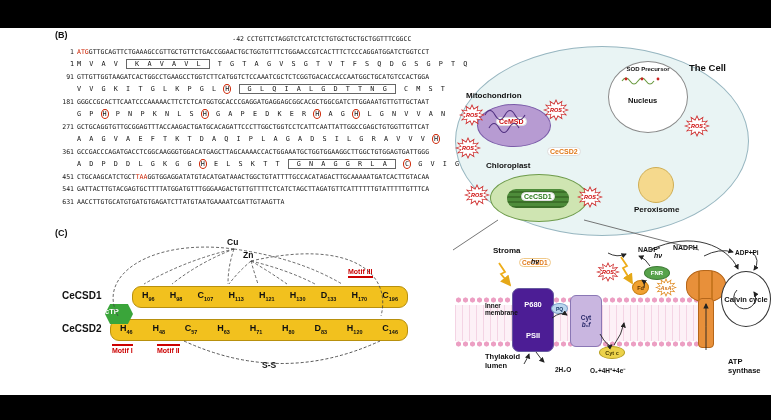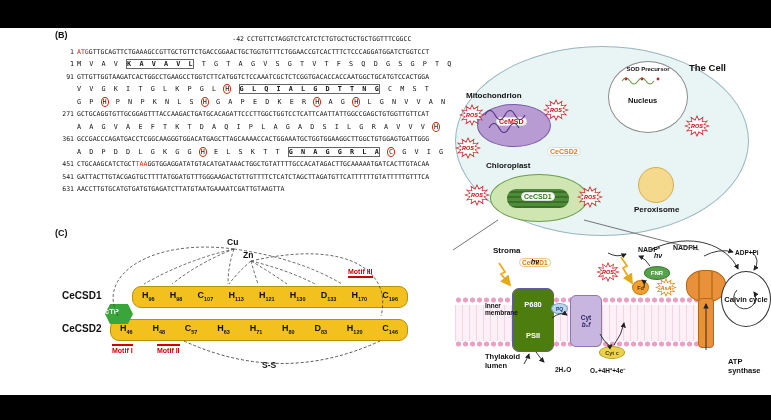--- a/index.html
+++ b/index.html
@@ -11,21 +11,21 @@
 
   
   #panel-b-label{left:55px;top:30px;font-size:9px;font-weight:bold;z-index:4;}
   #seq-rows{left:57px;top:33px;width:380px;z-index:4;
             font-family:"DejaVu Sans Mono",monospace;font-size:6.5px;line-height:12.5px;color:#151515;}
   .seq-row{white-space:pre;height:12.5px;}
   .seq-row.indent{padding-left:170px;}
   .seq-num{display:inline-block;width:17px;text-align:right;margin-right:3px;}
   .seq-text span{white-space:pre;}
   .seg-red{color:#cc2200;}
-  .seg-box{font-weight:bold;border:1px solid #666;padding:0 0;}
+  .seg-box{font-weight:normal;border:1px solid #666;padding:0 8px;}
   .seg-circ{border:1px solid #cc2200;border-radius:50%;padding:0 1px;margin:0 -1px;}
   .seg-gray{background:#c4c4c4;}
   .prot{font-size:6.8px;}
 
   
   #panel-c-label{left:55px;top:228px;font-size:9px;font-weight:bold;z-index:4;}
   .gene-name{font-size:10px;font-weight:bold;z-index:4;}
   .gene-bar{height:20px;background:#f2c11e;border:1px solid #b8900d;border-radius:9px;
             display:flex;align-items:center;justify-content:space-between;padding:0 9px;z-index:3;}
   .res{font-weight:bold;font-size:9px;line-height:9px;white-space:nowrap;}
@@ -65,21 +65,21 @@
               font-size:5.5px;font-style:italic;font-weight:bold;color:#c00;z-index:1;}
   .burst.orange::before{background:#e08a1e;}
   .burst.orange span{color:#d07010;}
 
   
   .lipid-row{position:absolute;height:8px;z-index:1;
     background-image:radial-gradient(circle at 3.5px 4px,#ec9fc3 2.3px,rgba(0,0,0,0) 2.8px);
     background-size:7px 8px;}
   #lipid-mid{left:455px;top:305px;width:258px;height:36px;z-index:0;background:#fdf1f7;
     background-image:repeating-linear-gradient(90deg,#f4d4e4 0 1px,rgba(0,0,0,0) 1px 7px);}
-  .ps-box{position:absolute;background:#4d7c0f;border:1.2px solid #675ba0;border-radius:7px;z-index:2;
+  .ps-box{position:absolute;background:#4c1d95;border:1.2px solid #675ba0;border-radius:7px;z-index:2;
           display:flex;flex-direction:column;align-items:center;justify-content:center;gap:22px;
           color:#fff;font-weight:bold;font-size:7.5px;}
   #cytb6f-box{position:absolute;left:570px;top:295px;width:30px;height:50px;background:#c9b6e0;border:1px solid #8a77b5;
           border-radius:6px;z-index:2;display:flex;flex-direction:column;align-items:center;justify-content:center;
           color:#2a2a6a;font-weight:bold;font-size:6.5px;}
   .small-oval{position:absolute;border-radius:50%;display:flex;align-items:center;justify-content:center;
           font-weight:bold;z-index:3;}
   #pq-oval{left:551px;top:303px;width:15px;height:9px;background:#bcd6ee;border:1px solid #7aa0c8;font-size:5px;color:#1a3a6a;}
   #fnr-oval{left:644px;top:266px;width:24px;height:12px;background:#57a24b;border:1px solid #3d7a35;font-size:6px;color:#fff;}
   #fd-oval{left:632px;top:280px;width:15px;height:13px;background:#f0a030;border:1px solid #c97f10;font-size:5.5px;color:#5a3000;}
@@ -98,20 +98,21 @@
 <div id="page">
   <div id="content"></div>
 
   <div class="abs" id="panel-b-label">(B)</div>
   <div class="abs" id="seq-rows">
       <div class="seq-row indent"><span class="seq-num">-42</span><span class="seq-text"><span>CCTGTTCTAGGTCTCATCTCTGTGCTGCTGCTGGTTTCGGCC</span></span></div>
       <div class="seq-row"><span class="seq-num">1</span><span class="seq-text"><span class="seg-red">ATG</span><span>GTTGCAGTTCTGAAAGCCGTTGCTGTTCTGACCGGAACTGCTGGTGTTTCTGGAACCGTCACTTTCTCCCAGGATGGATCTGGTCCT</span></span></div>
       <div class="seq-row prot"><span class="seq-num">1</span><span class="seq-text"><span>M  V  A  V  </span><span class="seg-box">K  A  V  A  V  L</span><span>  T  G  T  A  G  V  S  G  T  V  T  F  S  Q  D  G  S  G  P  T  Q</span></span></div>
       <div class="seq-row"><span class="seq-num">91</span><span class="seq-text"><span>GTTGTTGGTAAGATCACTGGCCTGAAGCCTGGTCTTCATGGTCTCCAAATCGCTCTCGGTGACACCACCAATGGCTGCATGTCCACTGGA</span></span></div>
       <div class="seq-row prot"><span class="seq-num"></span><span class="seq-text"><span>V  V  G  K  I  T  G  L  K  P  G  L  </span><span class="seg-circ">H</span><span>  </span><span class="seg-box">G  L  Q  I  A  L  G  D  T  T  N  G</span><span>  C  M  S  T</span></span></div>
+      <div class="seq-row"><span class="seq-num">181</span><span class="seq-text"><span>GGGCCGCACTTCAATCCCAAAAACTTCTCTCATGGTGCACCCGAGGATGAGGAGCGGCACGCTGGCGATCTTGGAAATGTTGTTGCTAAT</span></span></div>
       <div class="seq-row prot"><span class="seq-num"></span><span class="seq-text"><span>G  P  </span><span class="seg-circ">H</span><span>  P  N  P  K  N  L  S  </span><span class="seg-circ">H</span><span>  G  A  P  E  D  K  E  R  </span><span class="seg-circ">H</span><span>  A  G  </span><span class="seg-circ">H</span><span>  L  G  N  V  V  A  N</span></span></div>
       <div class="seq-row"><span class="seq-num">271</span><span class="seq-text"><span>GCTGCAGGTGTTGCGGAGTTTACCAAGACTGATGCACAGATTCCCTTGGCTGGTCCTCATTCAATTATTGGCCGAGCTGTGGTTGTTCAT</span></span></div>
       <div class="seq-row prot"><span class="seq-num"></span><span class="seq-text"><span>A  A  G  V  A  E  F  T  K  T  D  A  Q  I  P  L  A  G  A  D  S  I  L  G  R  A  V  V  V  </span><span class="seg-circ">H</span></span></div>
       <div class="seq-row"><span class="seq-num">361</span><span class="seq-text"><span>GCCGACCCAGATGACCTCGGCAAGGGTGGACATGAGCTTAGCAAAACCACTGGAAATGCTGGTGGAAGGCTTGGCTGTGGAGTGATTGGG</span></span></div>
       <div class="seq-row prot"><span class="seq-num"></span><span class="seq-text"><span>A  D  P  D  D  L  G  K  G  G  </span><span class="seg-circ">H</span><span>  E  L  S  K  T  T  </span><span class="seg-box">G  N  A  G  G  R  L  A</span><span>  </span><span class="seg-circ">C</span><span>  G  V  I  G</span></span></div>
       <div class="seq-row"><span class="seq-num">451</span><span class="seq-text"><span>CTGCAAGCATCTGCT</span><span class="seg-red">TAA</span><span>GGTGGAGGATATGTACATGATAAACTGGCTGTATTTTGCCACATAGACTTGCAAAAATGATCACTTGTACAA</span></span></div>
       <div class="seq-row"><span class="seq-num">541</span><span class="seq-text"><span>GATTACTTGTACGAGTGCTTTTATGGATGTTTGGGAAGACTGTTGTTTTCTCATCTAGCTTAGATGTTCATTTTTTGTATTTTTGTTTCA</span></span></div>
       <div class="seq-row"><span class="seq-num">631</span><span class="seq-text"><span>AACCTTGTGCATGTGATGTGAGATCTTATGTAATGAAAATCGATTGTAAGTTA</span></span></div>
     </div>
 

